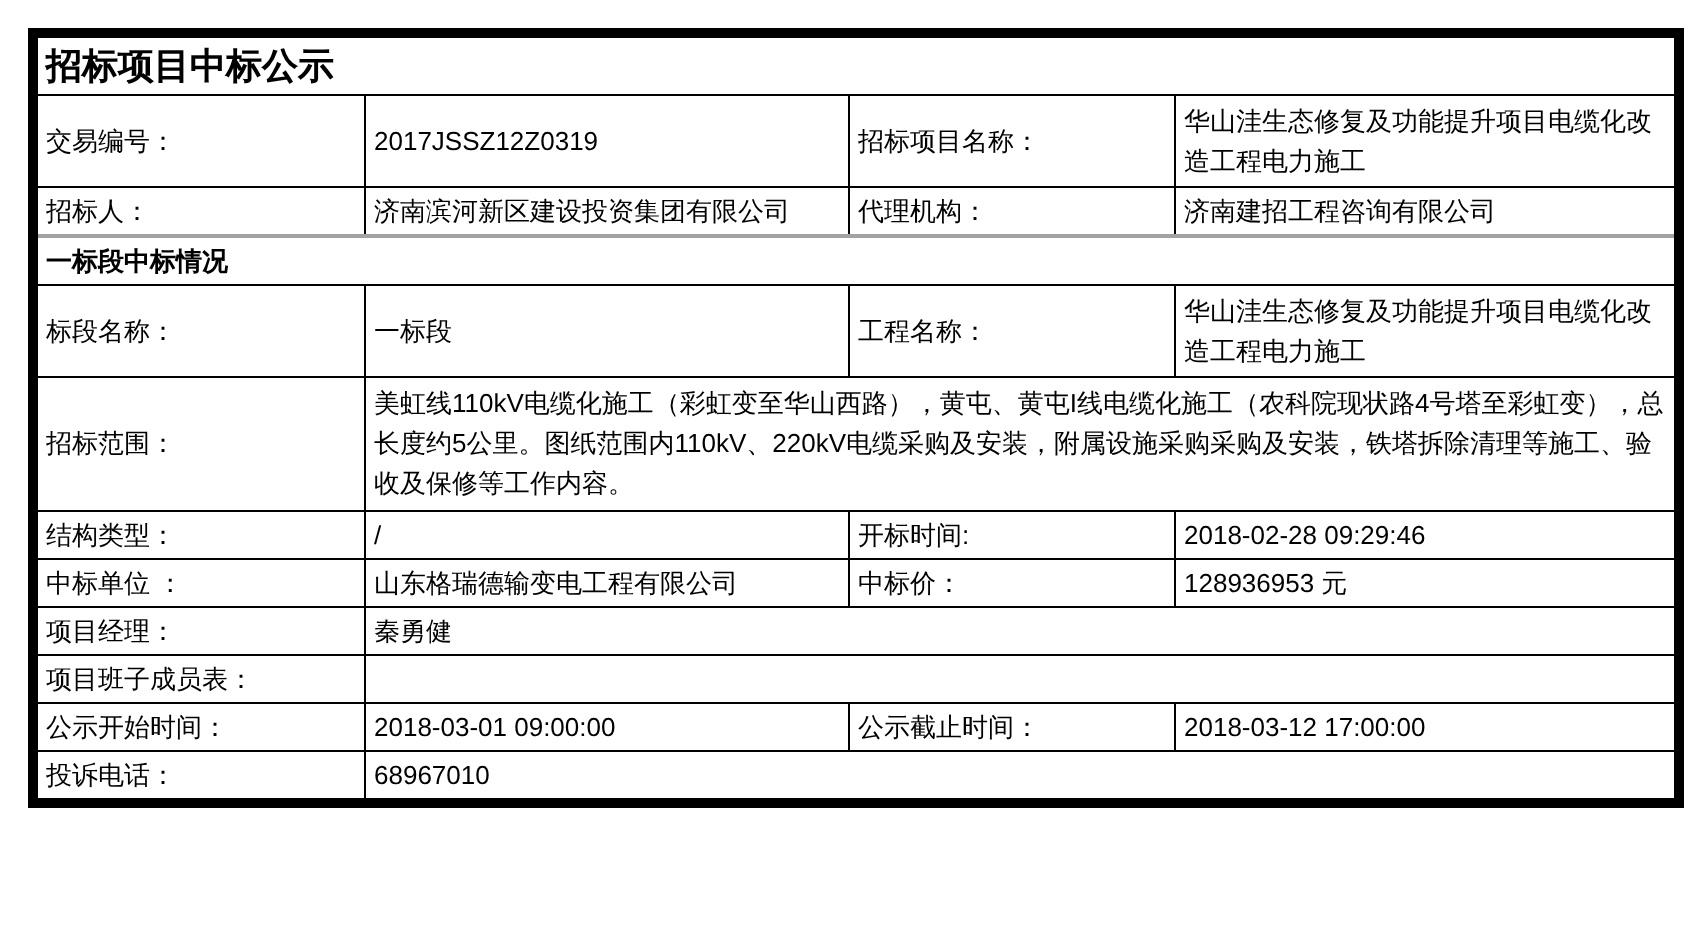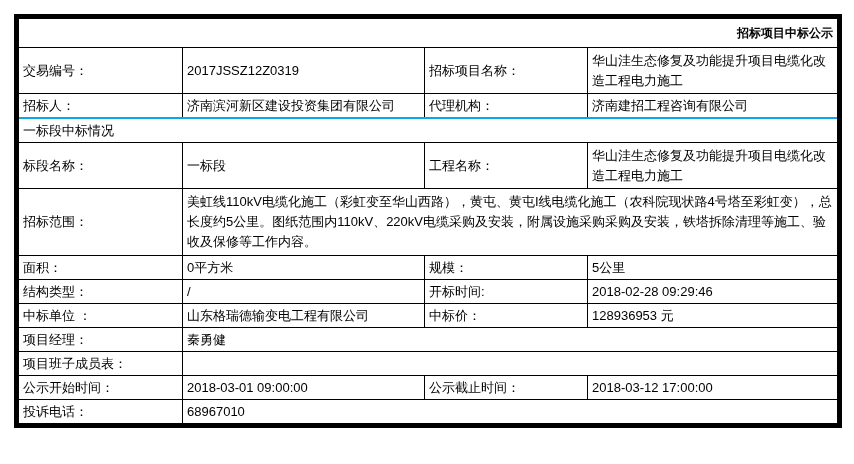--- a/index.html
+++ b/index.html
@@ -30,28 +30,28 @@
     padding: 1px 4px;
     line-height: 20px;
     vertical-align: middle;
     word-break: break-all;
     overflow: hidden;
   }
   td.h1 { height: 21px; }
   td.h2 { height: 43px; }
   td.h3 { height: 64px; }
   tr.title-row td {
-    text-align: right;
+    text-align: left;
     font-weight: bold;
-    font-size: 12px;
+    font-size: 18px;
     height: 26px;
   }
   tr.section-row td {
-    font-weight: normal;
-    border-top: 2px solid #0ea5e9;
+    font-weight: bold;
+    border-top: 2px solid #a3a3a3;
     height: 21px;
   }
 </style>
 </head>
 <body>
 
 <div class="table-wrap">
   <table class="announce">
     <colgroup>
       <col style="width:166px">
@@ -82,26 +82,20 @@
         <td class="h2">标段名称：</td>
         <td class="h2">一标段</td>
         <td class="h2">工程名称：</td>
         <td class="h2">华山洼生态修复及功能提升项目电缆化改造工程电力施工</td>
       </tr>
       <tr>
         <td class="h3">招标范围：</td>
         <td class="h3" colspan="3">美虹线110kV电缆化施工（彩虹变至华山西路），黄屯、黄屯I线电缆化施工（农科院现状路4号塔至彩虹变），总长度约5公里。图纸范围内110kV、220kV电缆采购及安装，附属设施采购采购及安装，铁塔拆除清理等施工、验收及保修等工作内容。</td>
       </tr>
       <tr>
-        <td class="h1">面积：</td>
-        <td class="h1">0平方米</td>
-        <td class="h1">规模：</td>
-        <td class="h1">5公里</td>
-      </tr>
-      <tr>
         <td class="h1">结构类型：</td>
         <td class="h1">/</td>
         <td class="h1">开标时间:</td>
         <td class="h1">2018-02-28 09:29:46</td>
       </tr>
       <tr>
         <td class="h1">中标单位 ：</td>
         <td class="h1">山东格瑞德输变电工程有限公司</td>
         <td class="h1">中标价：</td>
         <td class="h1">128936953 元</td>

